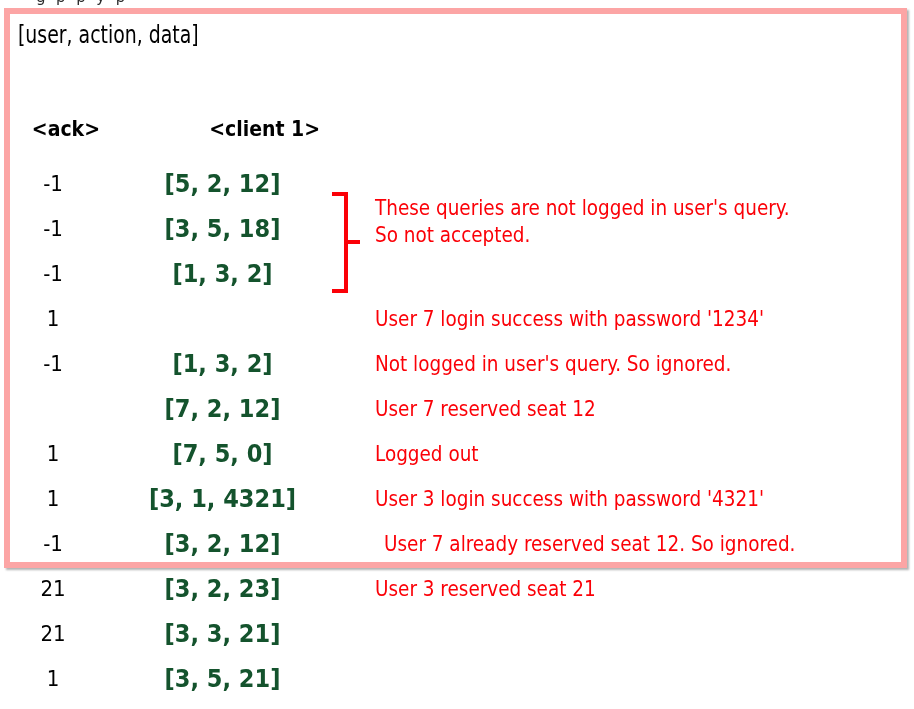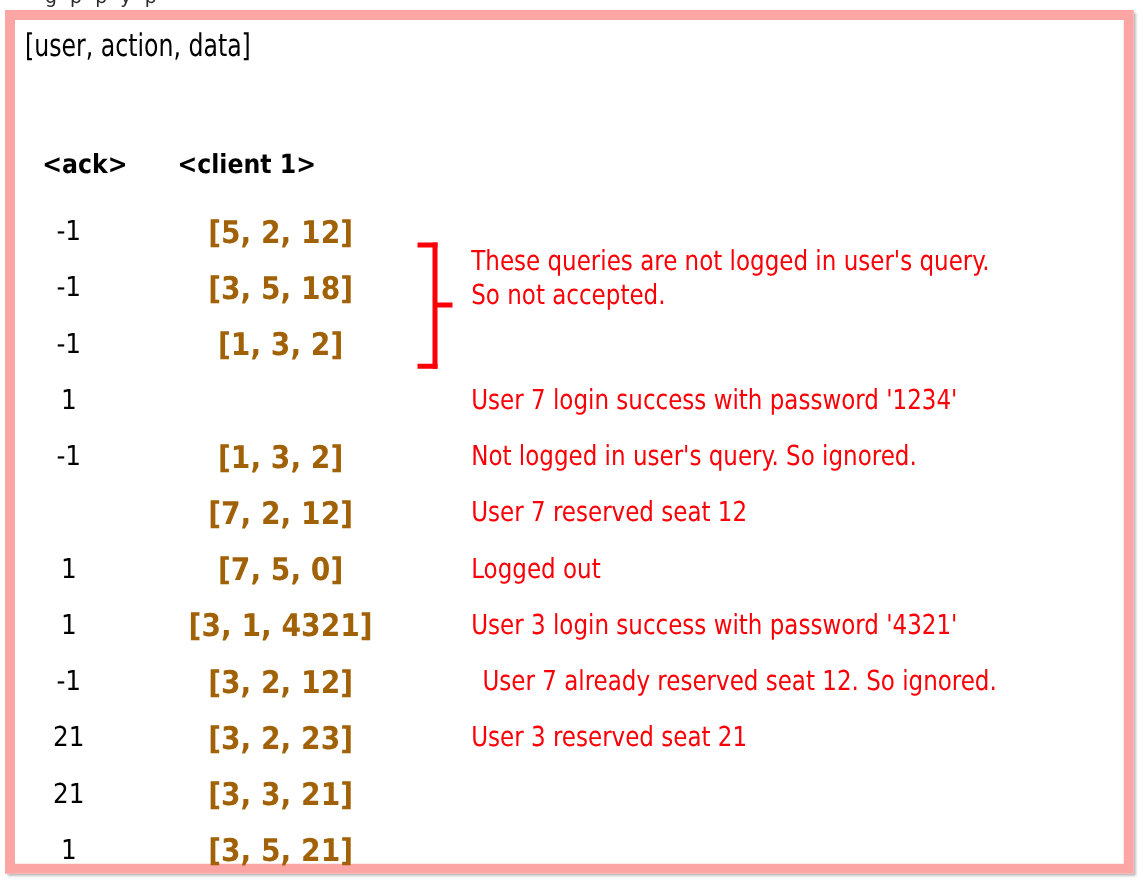--- a/index.html
+++ b/index.html
@@ -33,23 +33,23 @@
     letter-spacing: 2.9px;
     font-family: "DejaVu Sans", "Liberation Sans", sans-serif;
   }
 
   
   #table-frame {
     position: absolute;
     left: 4px;
     top: 8px;
     width: 903px;
-    height: 691px;
+    height: 560px;
     box-sizing: border-box;
-    border: 8px solid #fca5a5;
+    border: 6px solid #fca5a5;
     background: #ffffff;
     box-shadow: 2px 2px 2px rgba(0,0,0,0.30);
   }
 
   
   #caption {
     position: absolute;
     left: 8px;
     top: 6px;
     font-size: 25px;
@@ -66,21 +66,21 @@
     position: absolute;
     top: 103px;
     font-size: 21px;
     font-weight: bold;
     color: #000000;
     white-space: nowrap;
     font-family: "DejaVu Sans Condensed", "DejaVu Sans", sans-serif;
     font-stretch: condensed;
   }
   #head-ack   { left: 4px;  width: 86px;  text-align: right; }
-  #head-client{ left: 130px; width: 180px; text-align: left; }
+  #head-client{ left: 130px; width: 180px; text-align: right; }
 
   
   #rows {
     position: absolute;
     left: 0;
     top: 147px;
     width: 899px;
   }
   .row {
     position: relative;
@@ -101,21 +101,21 @@
     color: #000000;
     font-family: "DejaVu Sans Condensed", "DejaVu Sans", sans-serif;
     font-stretch: condensed;
   }
   .cell-data {
     left: 105px;
     width: 215px;
     text-align: center;
     font-size: 25px;
     font-weight: bold;
-    color: #a16207;
+    color: #14532d;
     font-family: "DejaVu Sans Condensed", "DejaVu Sans", sans-serif;
     font-stretch: condensed;
   }
   .cell-note {
     left: 365px;
     font-size: 22px;
     color: #fb0007;
     font-family: "DejaVu Sans Condensed", "DejaVu Sans", sans-serif;
     font-stretch: condensed;
     transform: scaleX(0.93);

